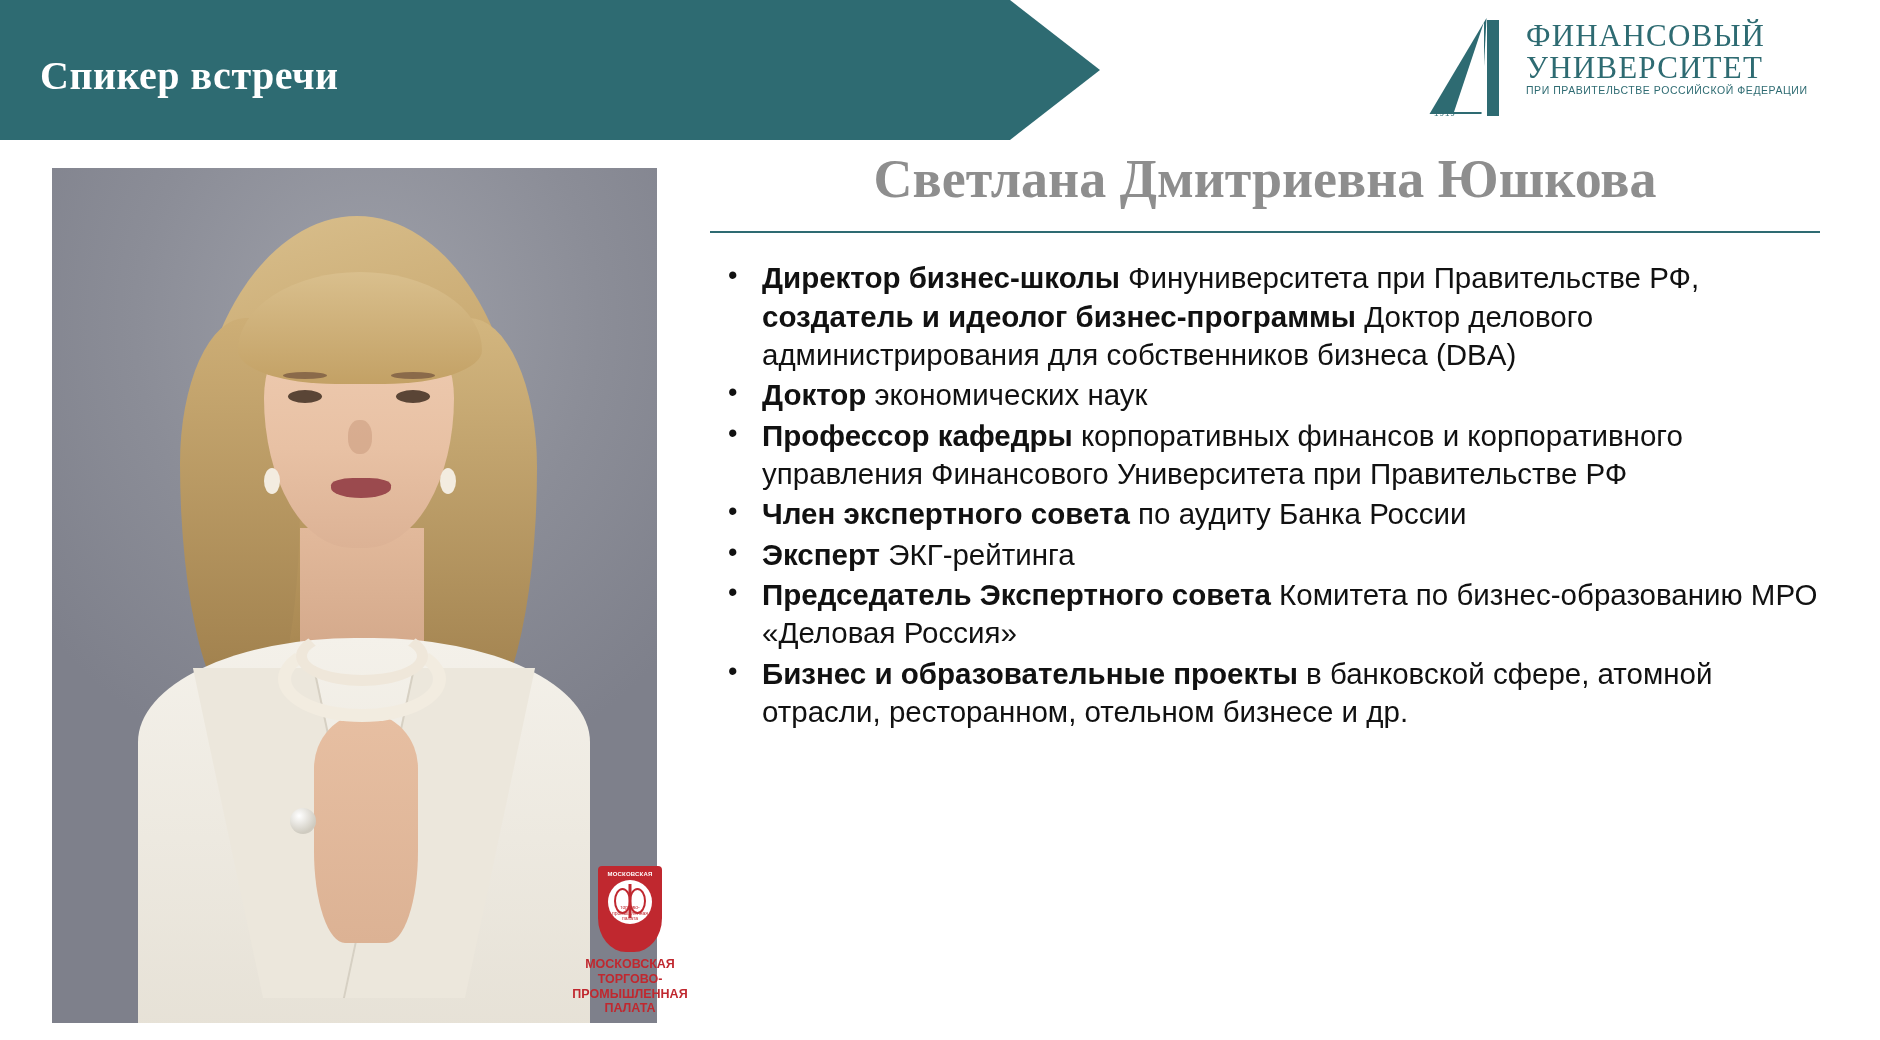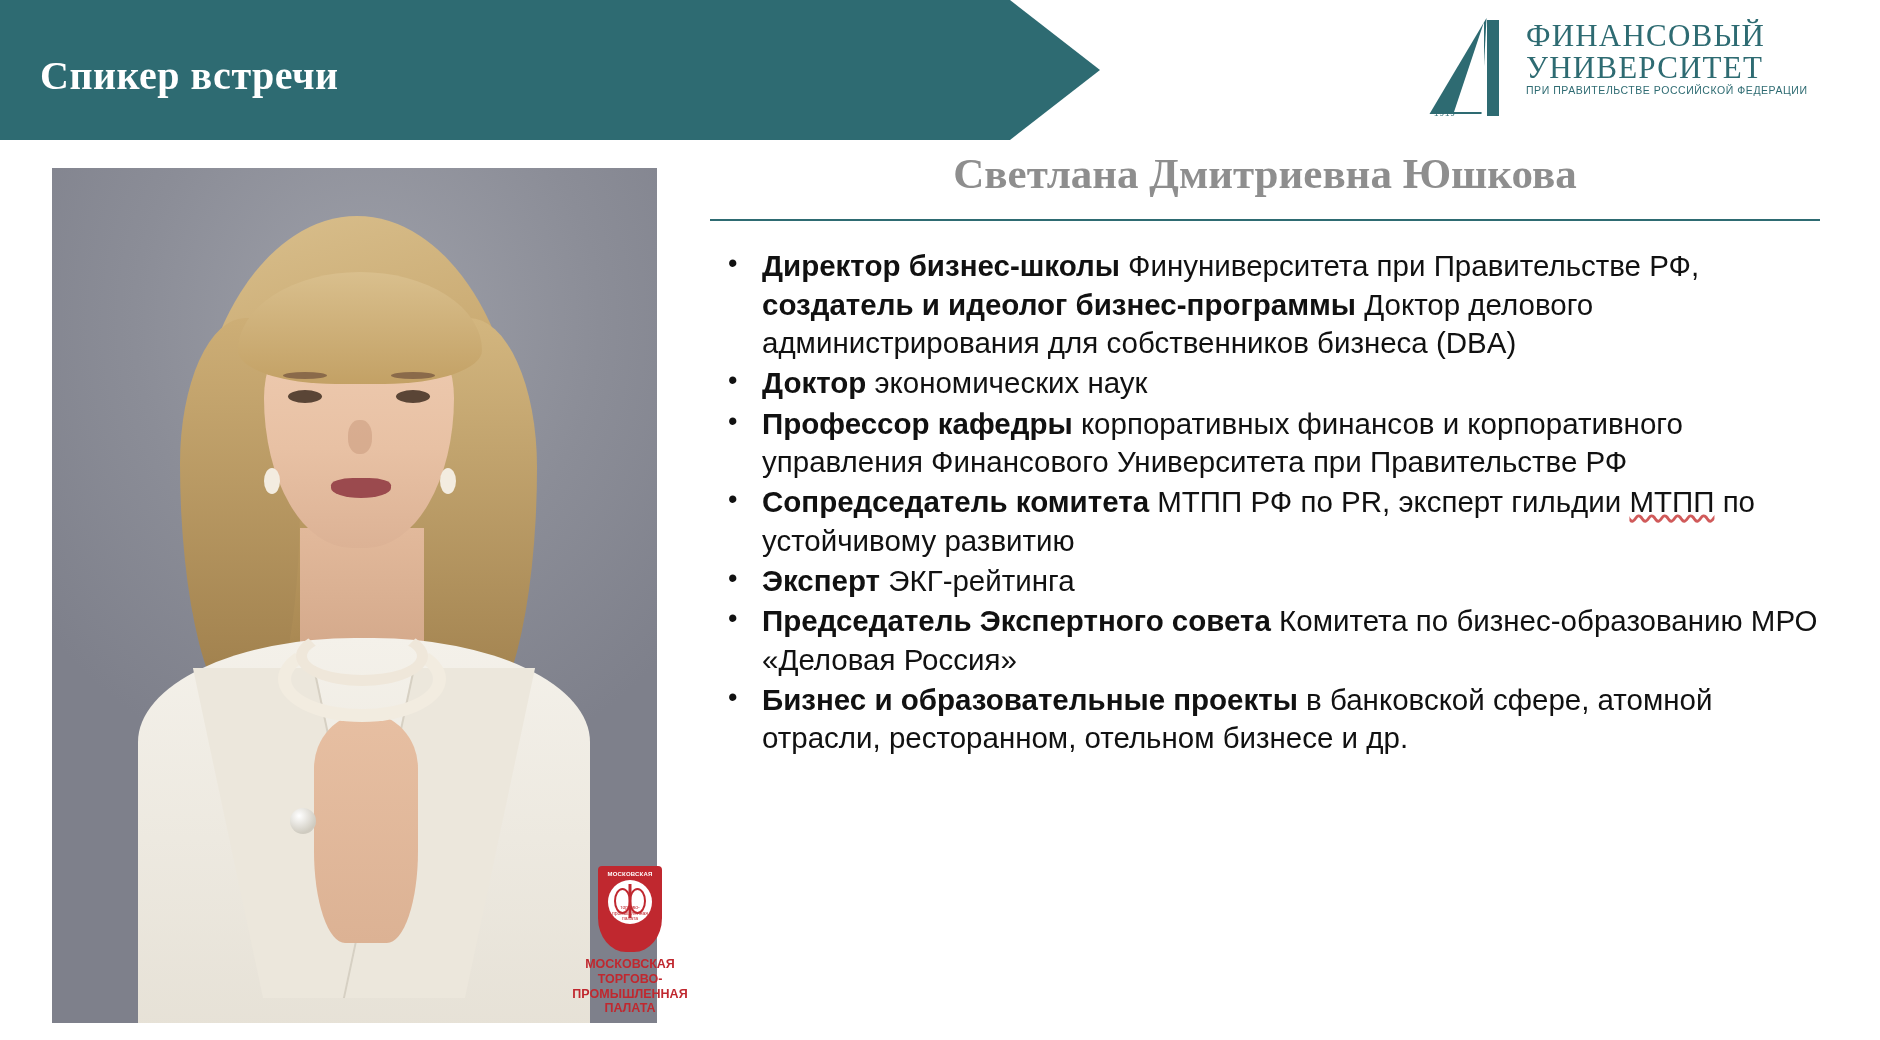--- a/index.html
+++ b/index.html
@@ -363,21 +363,21 @@
   
   .content {
     position: absolute;
     left: 700px;
     top: 150px;
     width: 1130px;
   }
   .person-name {
     font-family: "Liberation Serif", serif;
     font-weight: bold;
-    font-size: 43px;
+    font-size: 54px;
     color: #8e8e8e;
     text-align: center;
     line-height: 1.1;
     padding: 0 20px;
   }
   .name-rule {
     margin: 22px 10px 0 10px;
     height: 2px;
     background: #2e6b72;
   }
@@ -471,18 +471,18 @@
   </div>
 </div>
 
 <div class="content">
   <div class="person-name">Светлана Дмитриевна Юшкова</div>
   <div class="name-rule"></div>
   <ul class="bullets">
       <li><b>Директор бизнес-школы </b><span>Финуниверситета при Правительстве РФ, </span><b>создатель и идеолог бизнес-программы </b><span>Доктор делового администрирования для собственников бизнеса (DBA)</span></li>
       <li><b>Доктор </b><span>экономических наук</span></li>
       <li><b>Профессор кафедры </b><span>корпоративных финансов и корпоративного управления Финансового Университета при Правительстве РФ</span></li>
-      <li><b>Сопредседатель комитета </b><span>МТПП РФ по PR, эксперт гильдии </span><span class="squiggle">МТПП</span><span> по устойчивому развитию</span></li>
+      <li><b>Член экспертного совета </b><span>по аудиту Банка России</span></li>
       <li><b>Эксперт </b><span>ЭКГ-рейтинга</span></li>
       <li><b>Председатель Экспертного совета </b><span>Комитета по бизнес-образованию МРО «Деловая Россия»</span></li>
       <li><b>Бизнес и образовательные проекты </b><span>в банковской сфере, атомной отрасли, ресторанном, отельном бизнесе и др.</span></li>
     </ul>
 </div>
 
 </body></html>

